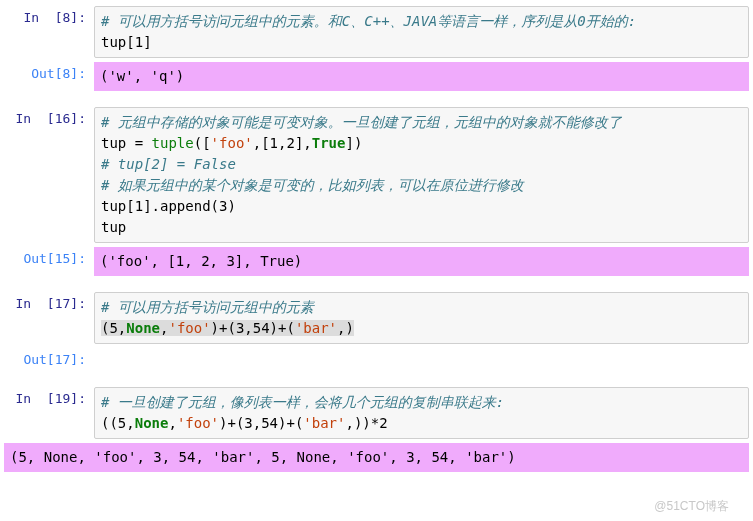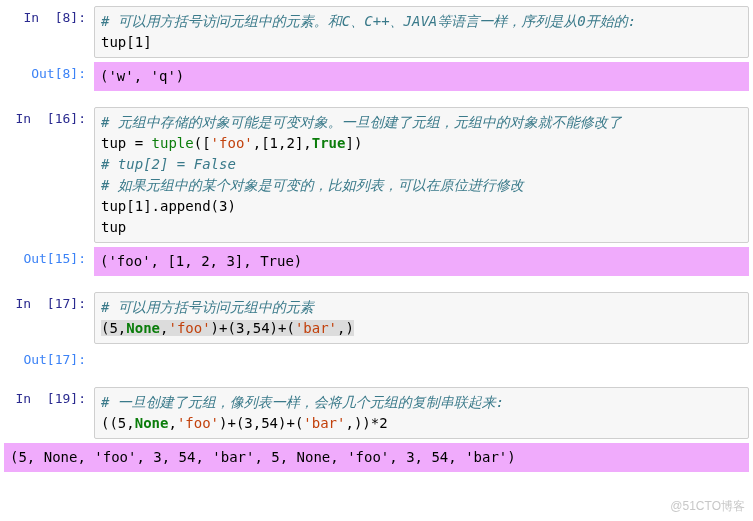--- a/index.html
+++ b/index.html
@@ -45,21 +45,21 @@
     line-height: 1.5;
   }
   .c-comment { color: #3a7a8a; font-style: italic; }
   .c-str { color: #c2410c; }
   .c-kw  { color: #0b7d0b; font-weight: bold; }
   .c-builtin { color: #0b7d0b; margin-top: 10px; }
   .row-gap { height: 12px; }
   .hl { background: #dcdcdc; }
   .watermark {
     position: fixed;
-    right: 8px;
+    right: 24px;
     bottom: 6px;
     color: #c8c8c8;
     font-size: 12px;
     font-family: sans-serif;
   }
 </style>
 </head>
 <body>
 
 <div class="cell">

